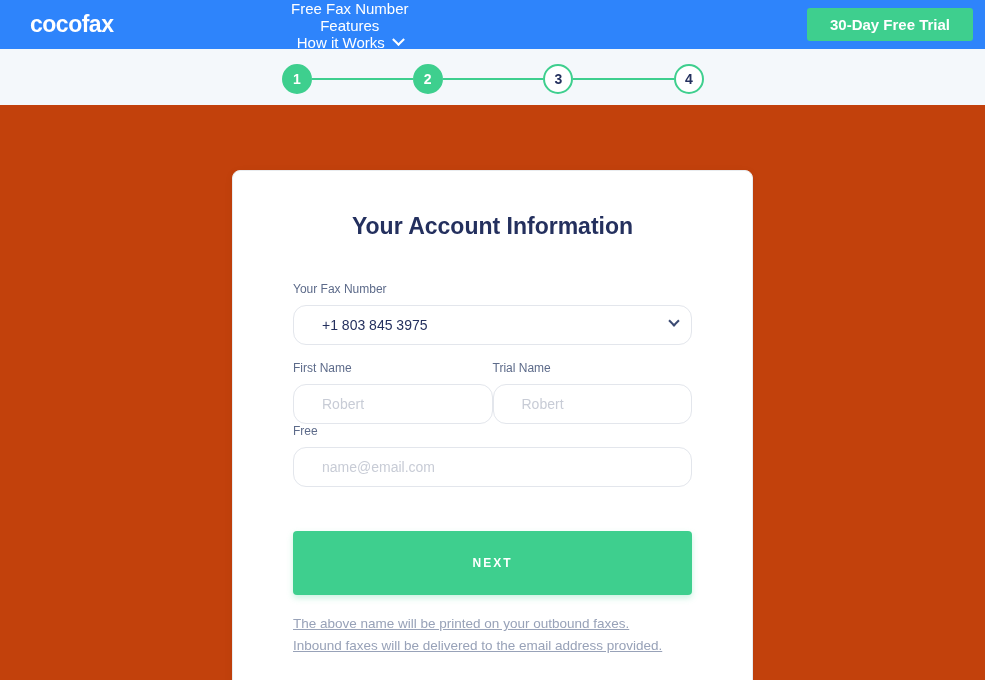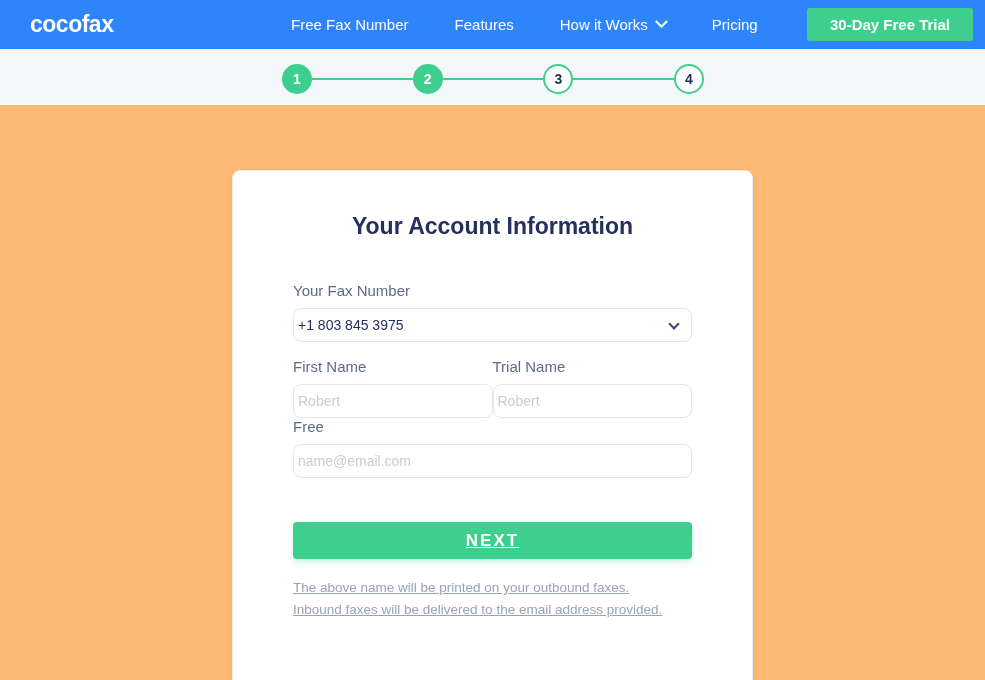--- a/index.html
+++ b/index.html
@@ -31,20 +31,21 @@
     user-select: none;
   }
   .nav-links {
     position: absolute;
     left: 268px;
     top: 0;
     height: 49px;
     display: flex;
     align-items: center;
     gap: 0px;
+    flex-direction: column;
   }
   .nav-link {
     color: #ffffff;
     font-size: 15px;
     padding: 0 23px;
     white-space: nowrap;
     text-decoration: none;
     display: flex;
     align-items: center;
     gap: 9px;
@@ -118,21 +119,21 @@
   .step-line {
     flex: 1;
     height: 2px;
     background: #3ecf8e;
   }
 
   
   .page {
     position: relative;
     height: 575px;
-    background: #fdba74;
+    background: #c2410c;
   }
   .card {
     position: absolute;
     left: 232px;
     top: 65px;
     width: 521px;
     min-height: 520px;
     background: #ffffff;
     border: 1px solid #e9ecef;
     border-radius: 8px;
@@ -143,29 +144,29 @@
     text-align: center;
     color: #24305e;
     font-size: 23px;
     font-weight: bold;
     margin: 0 0 42px 0;
   }
   .field { margin-bottom: 16px; }
   .field-label {
     display: block;
     color: #5d6b8a;
-    font-size: 15px;
+    font-size: 12px;
     margin-bottom: 9px;
   }
   .text-input, .select-input {
     width: 100%;
-    height: 34px;
+    height: 40px;
     border: 1px solid #e3e6ec;
-    border-radius: 8px;
-    padding: 0 4px;
+    border-radius: 13px;
+    padding: 0 28px;
     font-size: 14px;
     color: #24305e;
     background: #ffffff;
     font-family: "Liberation Sans", sans-serif;
     outline: none;
   }
   .text-input::placeholder { color: #c8ccd6; }
   .select-wrap { position: relative; }
   .select-input {
     appearance: none;
@@ -186,33 +187,32 @@
   }
   .row {
     display: flex;
     gap: 0;
     margin-bottom: 0;
   }
   .row .field { flex: 1; margin-bottom: 0; }
 
   .next-btn {
     width: 100%;
-    height: 37px;
+    height: 64px;
     margin-top: 28px;
     background: #3ecf8e;
     color: #ffffff;
-    font-size: 17px;
+    font-size: 12px;
     font-weight: bold;
     letter-spacing: 2px;
     border: none;
     border-radius: 4px;
     cursor: pointer;
     box-shadow: 0 3px 6px rgba(62,207,142,0.28);
     font-family: "Liberation Sans", sans-serif;
-    text-decoration: underline;
   }
   .note {
     margin-top: 18px;
     color: #98a2b8;
     font-size: 13.5px;
     line-height: 1.65;
     text-decoration: underline;
   }
   .note div { white-space: nowrap; }
 </style>

